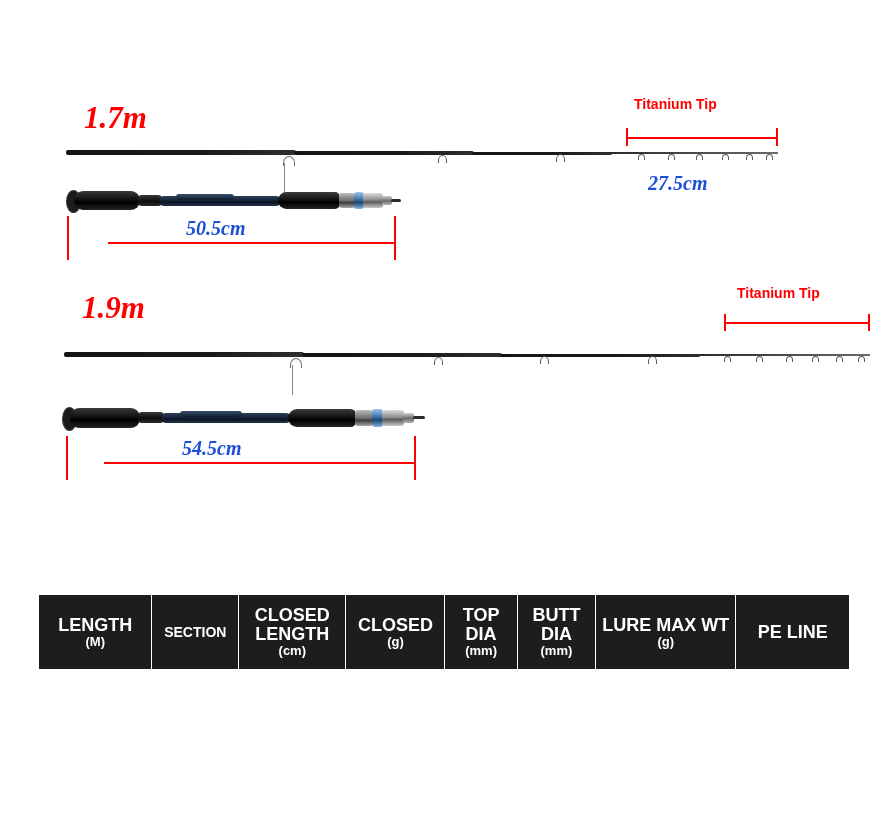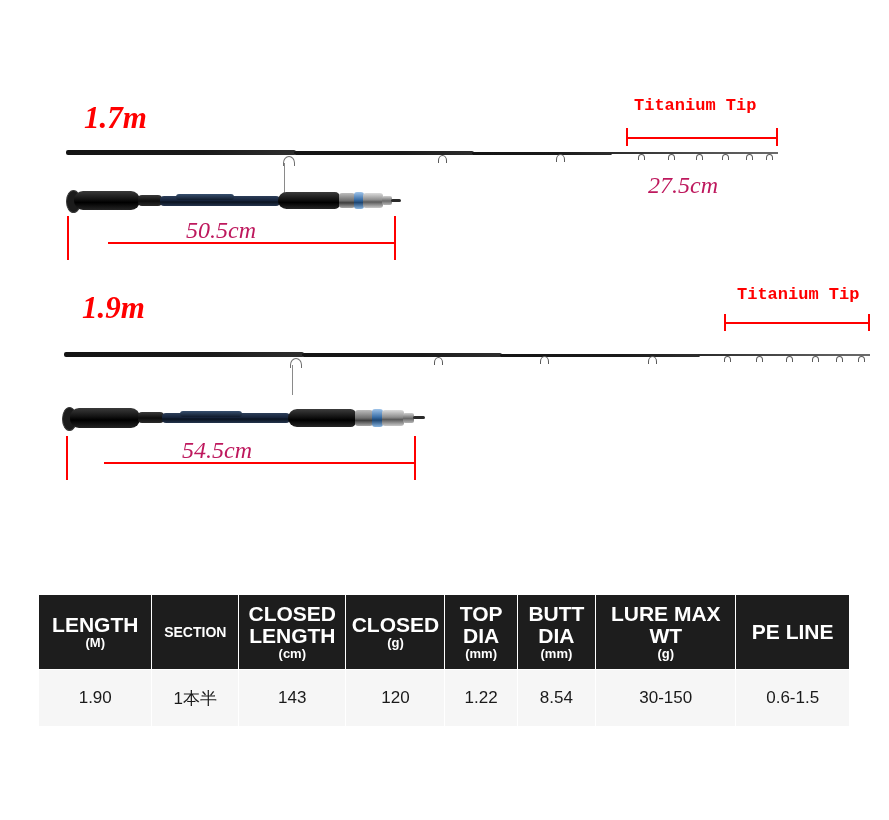--- a/index.html
+++ b/index.html
@@ -28,32 +28,32 @@
   .len-label {
     font-family: "Liberation Serif", serif;
     font-style: italic;
     font-weight: bold;
     color: #ff0000;
     font-size: 31px;
     letter-spacing: 0px;
     white-space: nowrap;
   }
   .ti-label {
-    font-family: Liberation Mono, monospace;
+    font-family: Liberation Sans, sans-serif;
     font-weight: bold;
     color: #ff0000;
-    font-size: 17px;
+    font-size: 14px;
     white-space: nowrap;
   }
   .dim-label {
     font-family: "Liberation Serif", serif;
     font-style: italic;
-    font-weight: normal;
-    color: #be185d;
-    font-size: 24px;
+    font-weight: bold;
+    color: #1d4ed8;
+    font-size: 20px;
     white-space: nowrap;
   }
 
   
   .blank {
     position: absolute;
     background: linear-gradient(to bottom, #4d4d4d 0%, #111111 45%, #000000 55%, #2b2b2b 100%);
     border-radius: 2px;
   }
   .blank.taper {
@@ -152,21 +152,21 @@
     vertical-align: middle;
   }
   table.specs thead th {
     background: #1d1d1d;
     color: #ffffff;
     font-weight: bold;
     padding: 7px 2px;
     line-height: 1.05;
     height: 60px;
   }
-  .th-main { font-size: 21px; display: block; }
+  .th-main { font-size: 18px; display: block; }
   .th-main.small { font-size: 14px; text-align: center; }
   .th-sub { font-size: 13px; display: block; font-weight: bold; }
   table.specs tbody td {
     background: #eeeeee;
     color: #1a1a1a;
     font-size: 17px;
     height: 48px;
     padding: 4px 2px;
   }
   table.specs tbody tr.alt td { background: #f6f6f6; }
@@ -325,27 +325,17 @@
           <th>
             <span class="th-main">LURE MAX WT</span>
             <span class="th-sub">(g)</span>
           </th>
           <th>
             <span class="th-main">PE LINE</span>
           </th>
         </tr>
       </thead>
       <tbody>
-        <tr class="alt">
-          <td>1.90</td>
-          <td class="jp">1本半</td>
-          <td>143</td>
-          <td class="wt">120</td>
-          <td>1.22</td>
-          <td>8.54</td>
-          <td>30-150</td>
-          <td>0.6-1.5</td>
-        </tr>
       </tbody>
     </table>
   </div>
 
 </div>
 
 </body></html>

